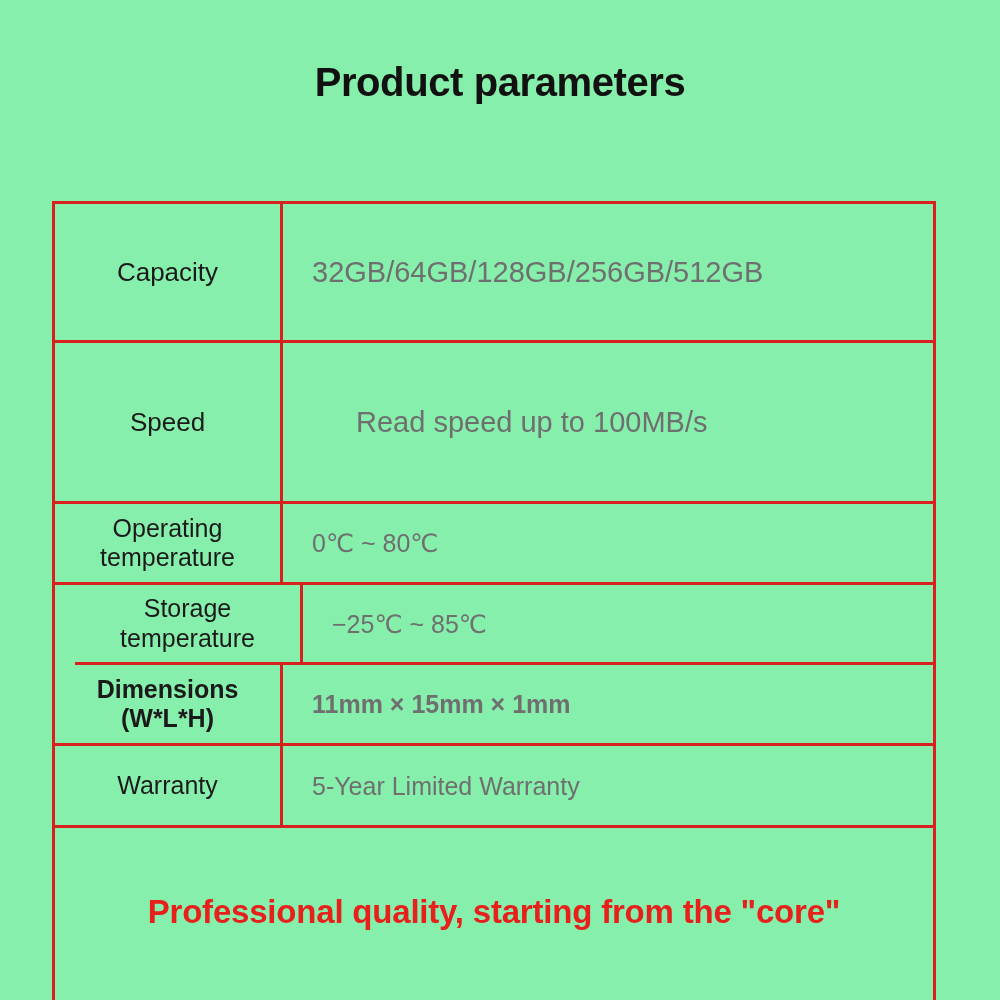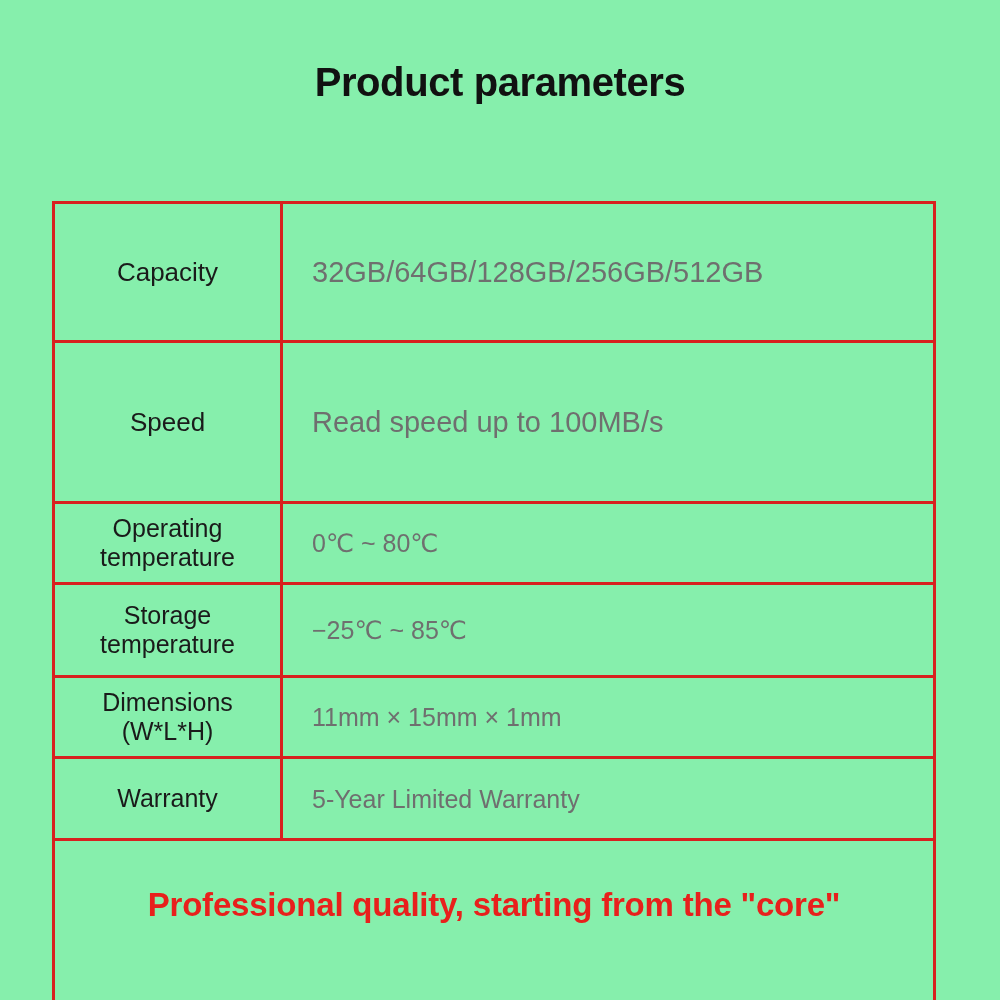--- a/index.html
+++ b/index.html
@@ -80,24 +80,24 @@
     padding-left: 29px;
     padding-right: 12px;
     color: #6f6f6f;
     font-size: 28px;
     line-height: 1.2;
     white-space: nowrap;
   }
 
   
   .row-capacity     { height: 139px; }
-  .row-speed        { height: 161px; }
+  .row-speed        { height: 161px; gap: 44px; }
   .row-op-temp      { height:  81px; justify-content: space-between; }
-  .row-store-temp   { height:  93px; }
-  .row-dimensions   { height:  81px; }
+  .row-store-temp   { height:  80px; margin-left: 20px; }
+  .row-dimensions   { height:  81px; font-weight: bold; }
   .row-warranty     { height:  82px; }
 
   .row-capacity  .spec-label,
   .row-speed     .spec-label { font-size: 26px; }
 
   .row-op-temp   .spec-value,
   .row-store-temp .spec-value,
   .row-dimensions .spec-value,
   .row-warranty   .spec-value { font-size: 25px; }
 
@@ -111,21 +111,21 @@
     display: block;
     border-bottom: none;
   }
   .tagline {
     display: block;
     text-align: center;
     color: #e8201c;
     font-size: 33px;
     font-weight: bold;
     line-height: 1;
-    padding-top: 47px;
+    padding-top: 67px;
     letter-spacing: -0.2px;
     white-space: nowrap;
   }
 </style>
 </head>
 <body>
 
 <div class="page">
 
   <div class="page-title">Product parameters</div>

